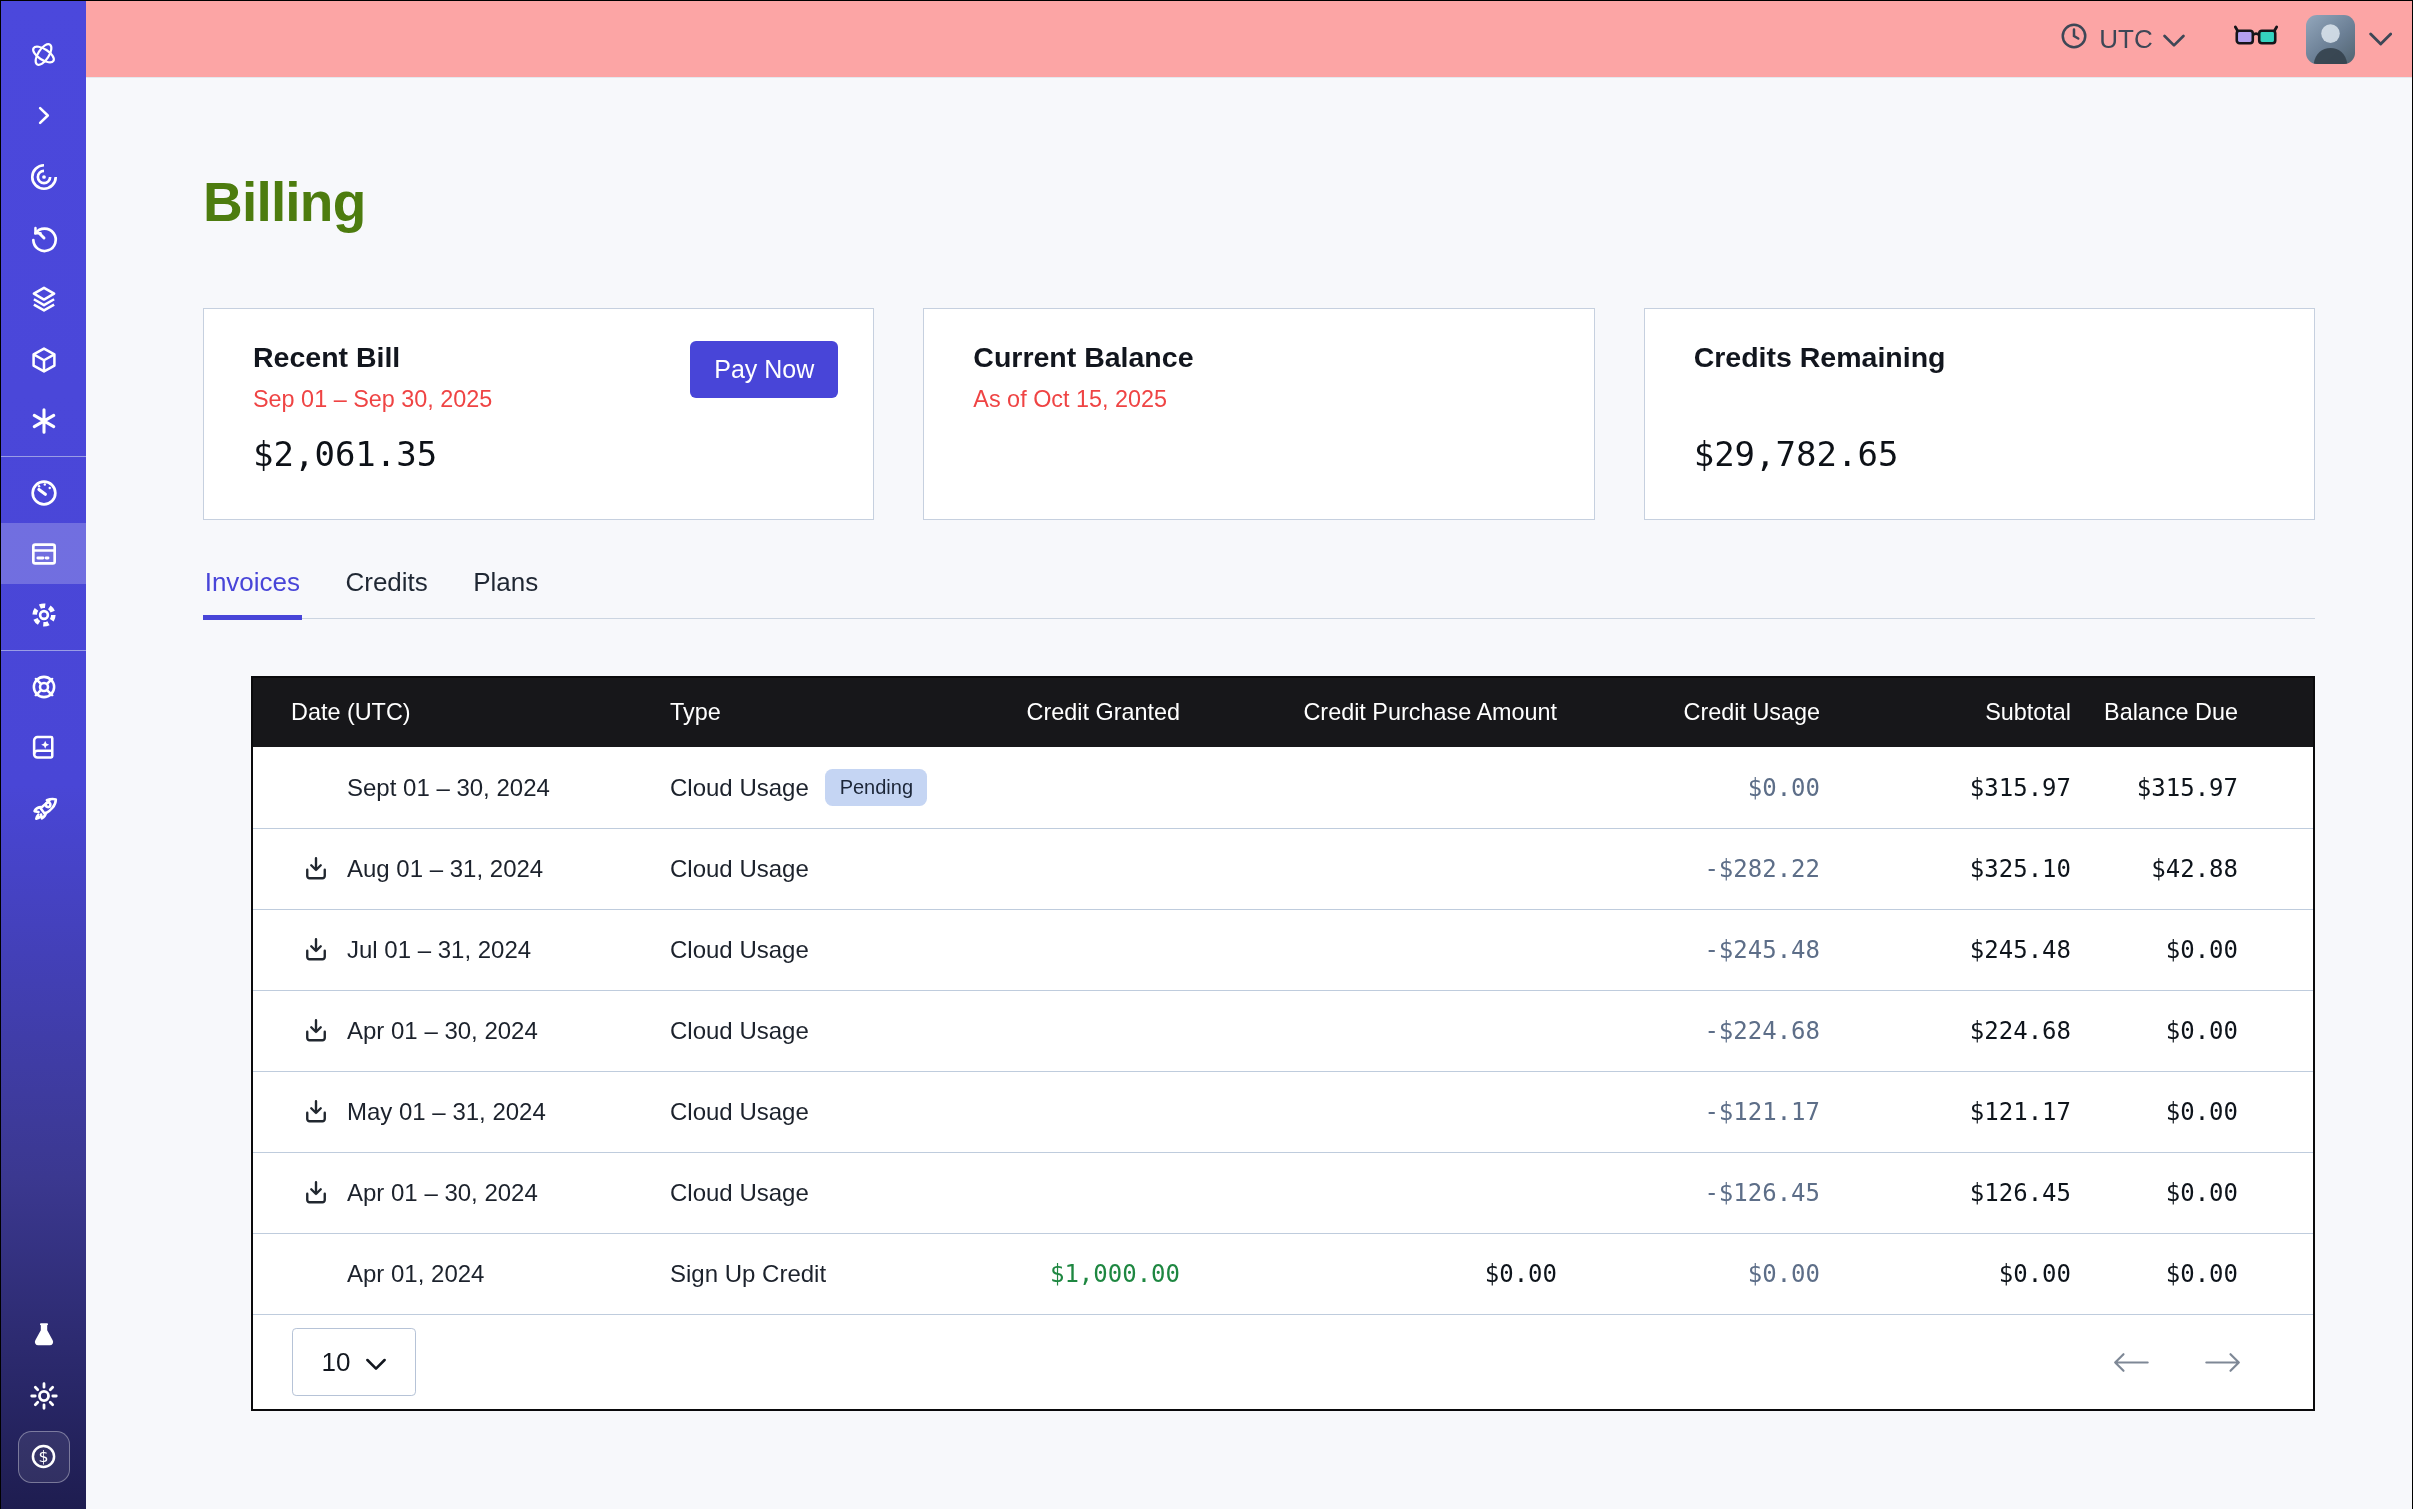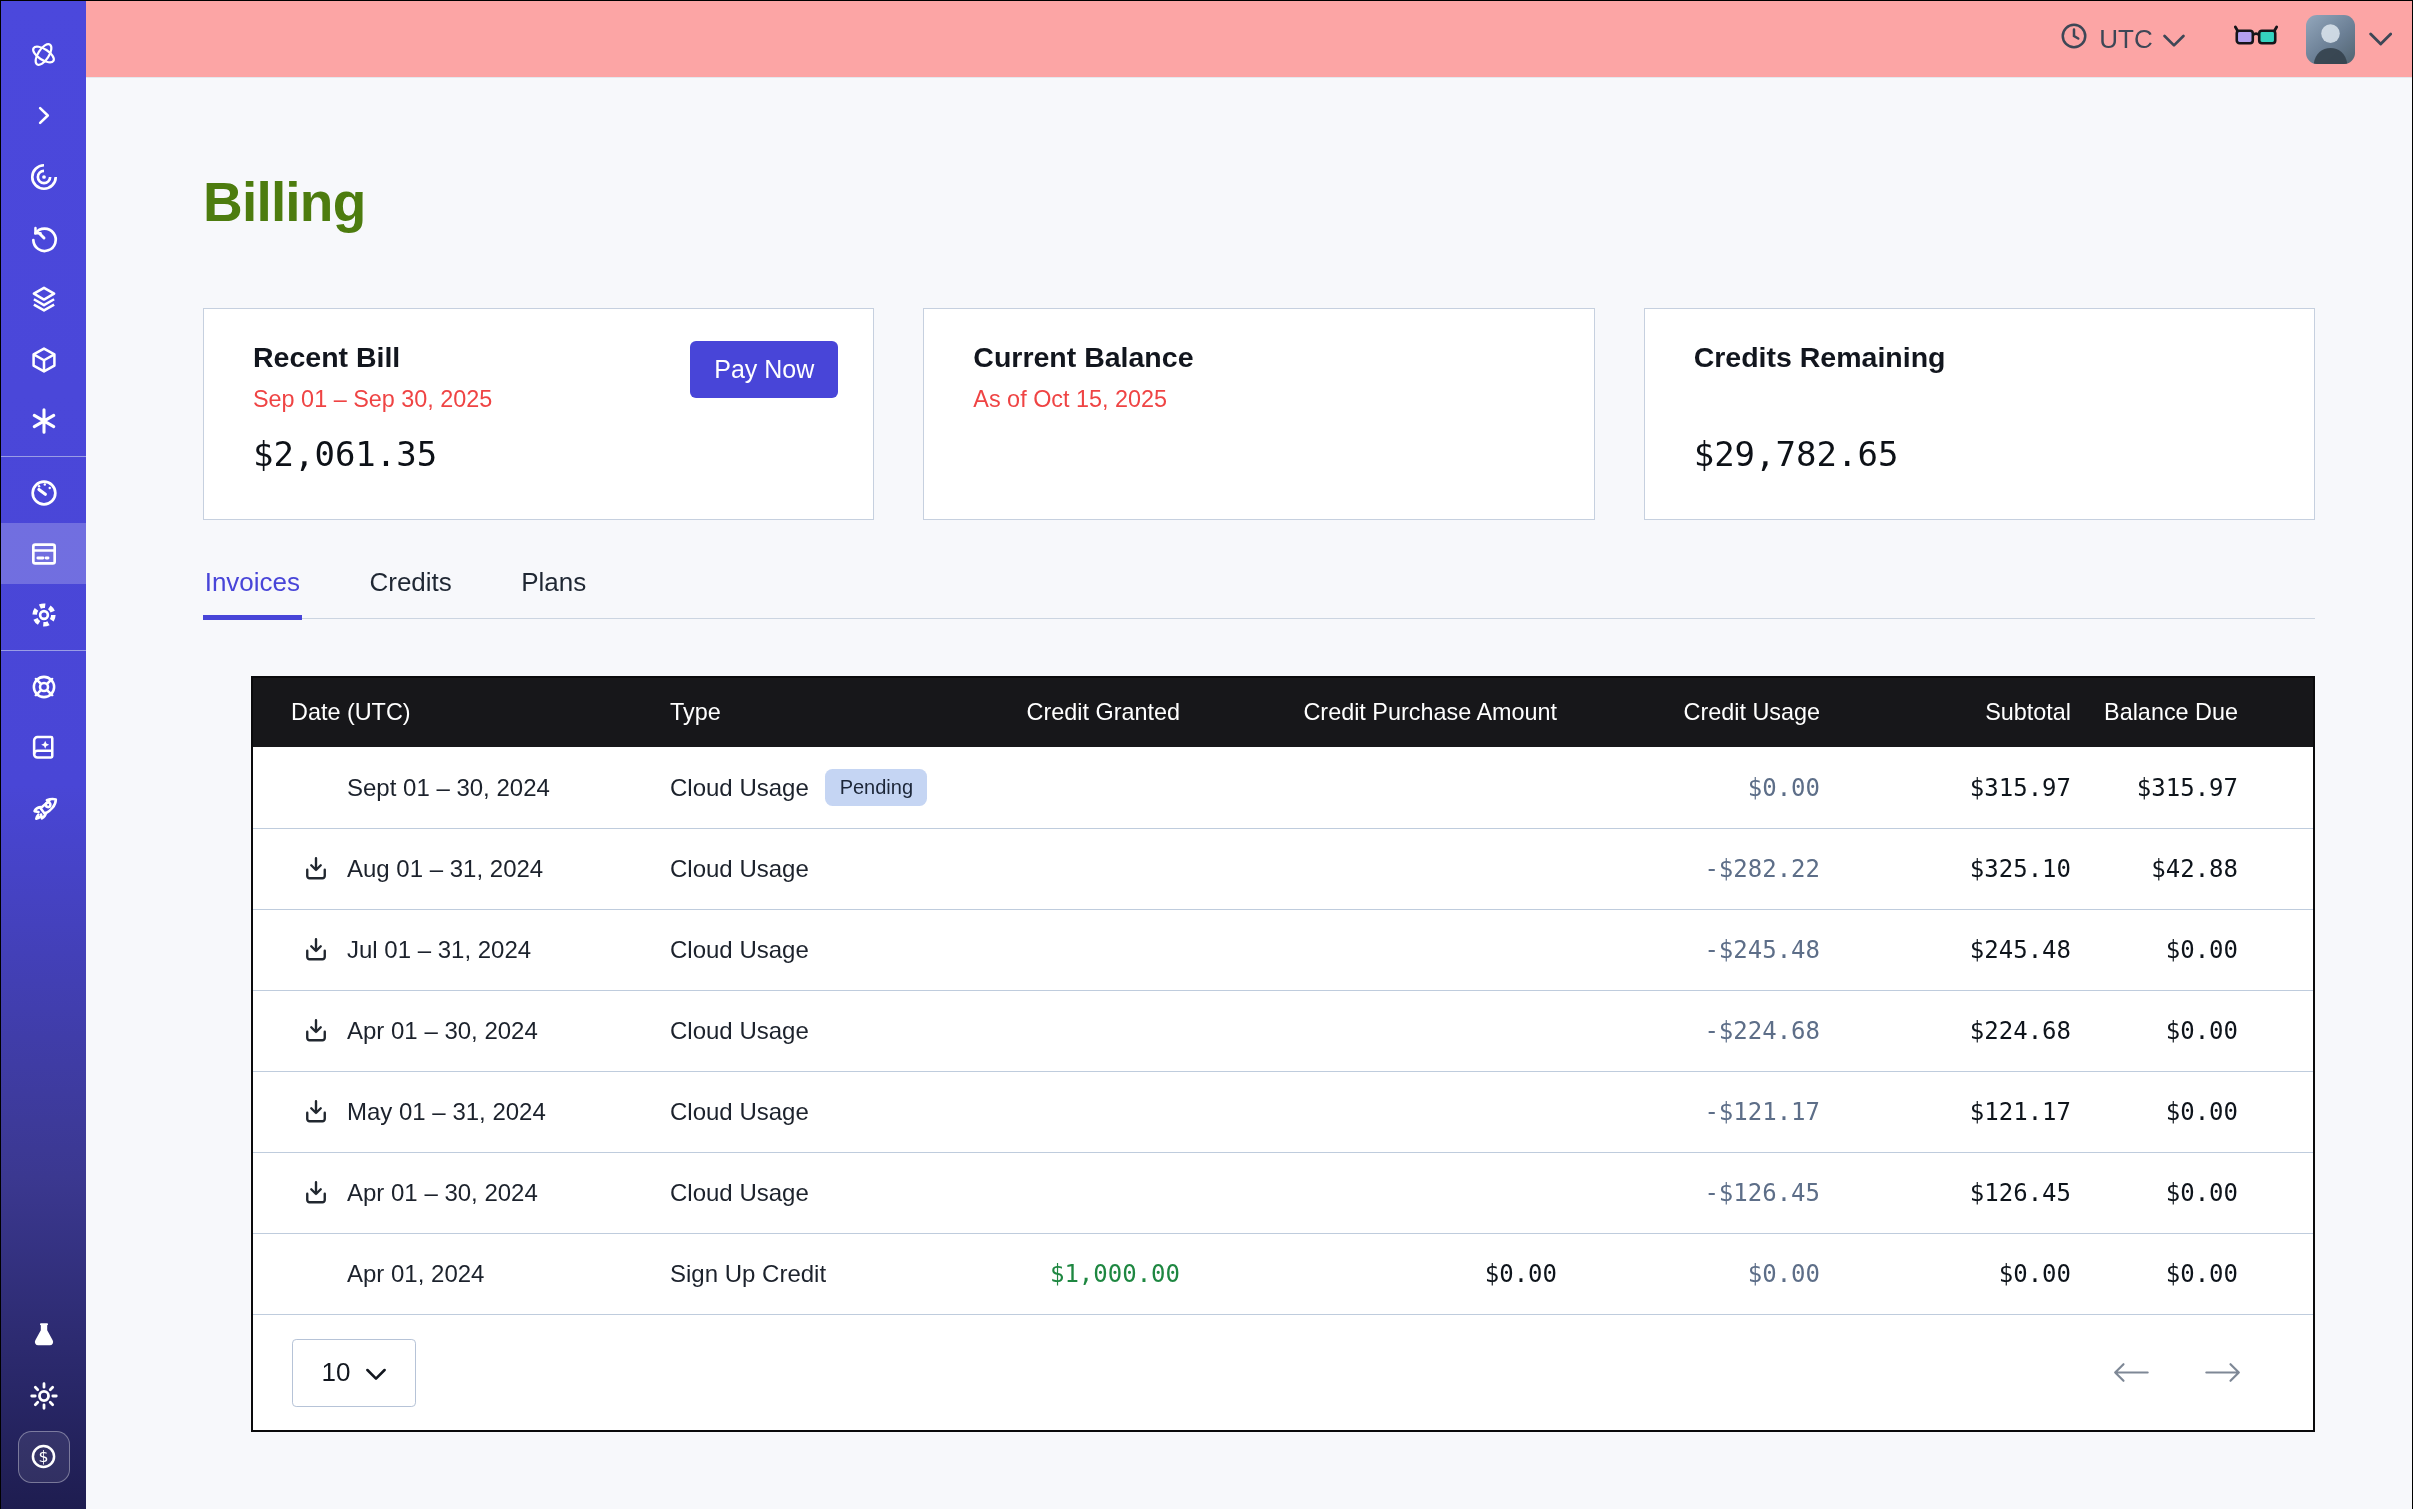--- a/index.html
+++ b/index.html
@@ -36,42 +36,42 @@
 
   
   .cards { display:flex; gap:49px; margin-top:74px; }
   .card { flex:1 1 0; background:#fff; border:1.7px solid #c6d0df; height:212px; padding:32px 49px; position:relative; }
   .card-title { font-size:28.5px; font-weight:600; color:#12161e; }
   .card-sub { font-size:23.4px; color:#ef4444; margin-top:11.7px; min-height:28.5px; }
   .card-amount { font-family:"DejaVu Sans Mono", monospace; font-size:34px; color:#0d1117; margin-top:20px; }
   .paynow { position:absolute; top:32px; right:35px; background:#4845d8; color:#fff; border:none; font-size:25px; font-family:"Liberation Sans",sans-serif; padding:14.2px 24px; border-radius:6px; cursor:pointer; }
 
   
-  .tabs { margin-top:47px; display:flex; gap:66px; border-bottom:1.7px solid #ccd5e1; }
+  .tabs { margin-top:47px; display:flex; gap:42px; border-bottom:1.7px solid #ccd5e1; }
   .tab { font-size:26px; color:#1f2733; padding:0 1.7px 20px 1.7px; position:relative; cursor:pointer; }
   .tab.active { color:#4845d8; }
   .tab.active::after { content:""; position:absolute; left:0; right:0; bottom:-1.7px; height:5px; background:#4845d8; }
 
   
   .table-card { margin-top:57px; border:2.5px solid #0a0a0c; background:#fff;margin-left:48px; }
   .tgrid { display:grid; grid-template-columns:417px 285px 225px 377px 263px 251px 1fr; align-items:center; padding-right:75px; }
   .thead { background:#17171a; color:#fff; height:69px; font-size:23.4px; font-weight:400; }
   .thead .c-date { padding-left:38px; }
   .trow { height:81px; font-size:24px; color:#1c222c; background:#fff; }
   .trow + .trow { border-top:1.7px solid #bfccdd; }
   .c-date { display:flex; align-items:center; padding-left:47px; }
   .dl-icon { width:32px; height:32px; margin-right:15px; display:flex; align-items:center; justify-content:center; cursor:pointer; flex:0 0 auto; }
   .dl-spacer { width:32px; margin-right:15px; flex:0 0 auto; }
   .c-type { display:flex; align-items:center; }
   .pending-badge { background:#c5d5f3; color:#1c2638; font-size:20px; padding:6.7px 14.2px; border-radius:7.5px; margin-left:16.7px; }
   .money { text-align:right; font-family:"DejaVu Sans Mono", monospace; font-size:24px; color:#0e141b; }
   .money.usage { color:#5d6e88; }
   .money.granted { color:#1e8741; }
 
-  .tfoot { display:flex; align-items:center; justify-content:space-between; height:116px; border-top:1.7px solid #bfccdd; padding:0 70px 0 39px; background:#fff; }
+  .tfoot { display:flex; align-items:center; justify-content:space-between; height:95px; border-top:1.7px solid #bfccdd; padding:0 70px 0 39px; background:#fff; }
   .page-size { width:124px; height:68px; border:1.7px solid #b6c3d7; border-radius:4.2px; background:#fff; display:flex; align-items:center; justify-content:center; gap:16px; font-size:26px; color:#12171f; cursor:pointer; }
   .pager-arrows { display:flex; align-items:center; gap:52px; }
   .pager-arrows .arrow { display:flex; cursor:pointer; }
 </style>
 </head>
 <body>
 
 <div class="screen">
 
   <nav class="sidebar">

